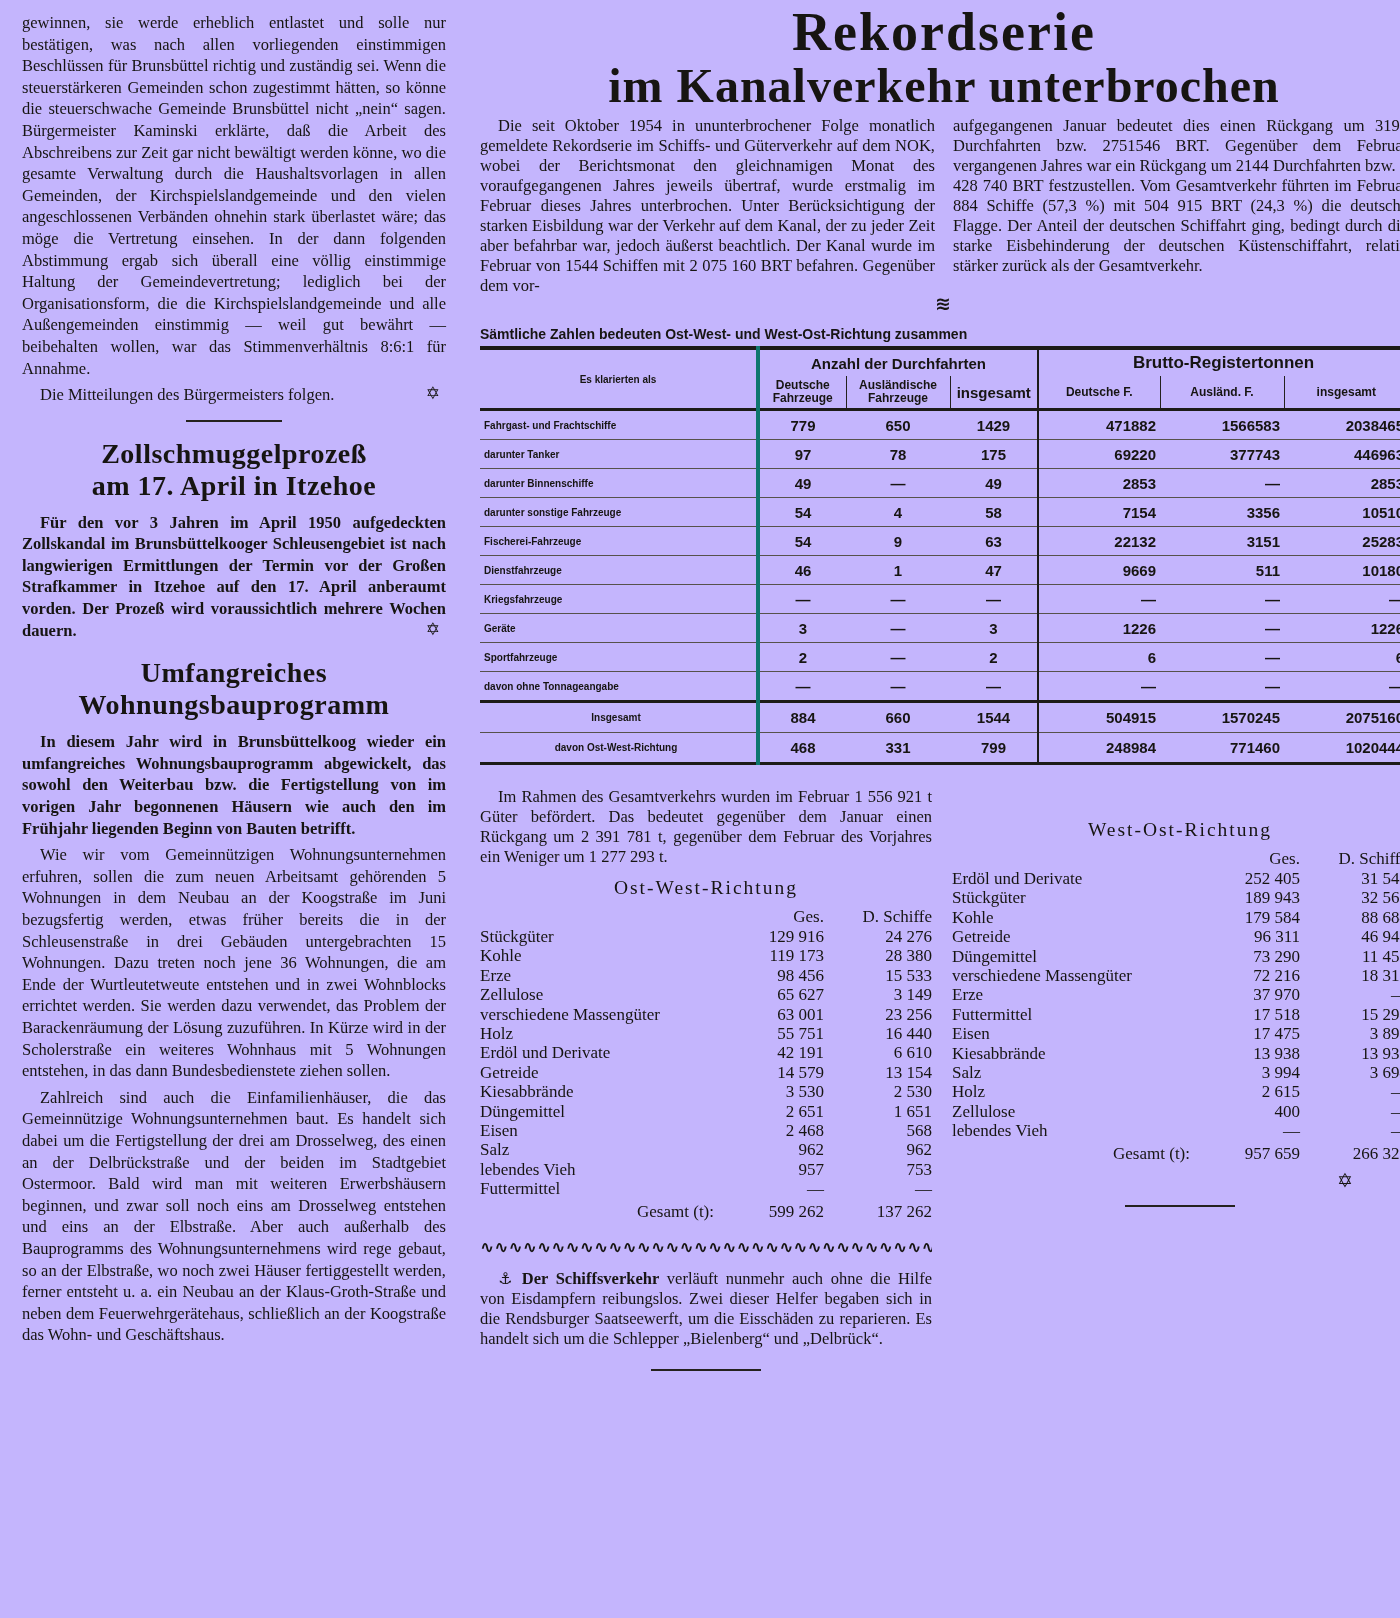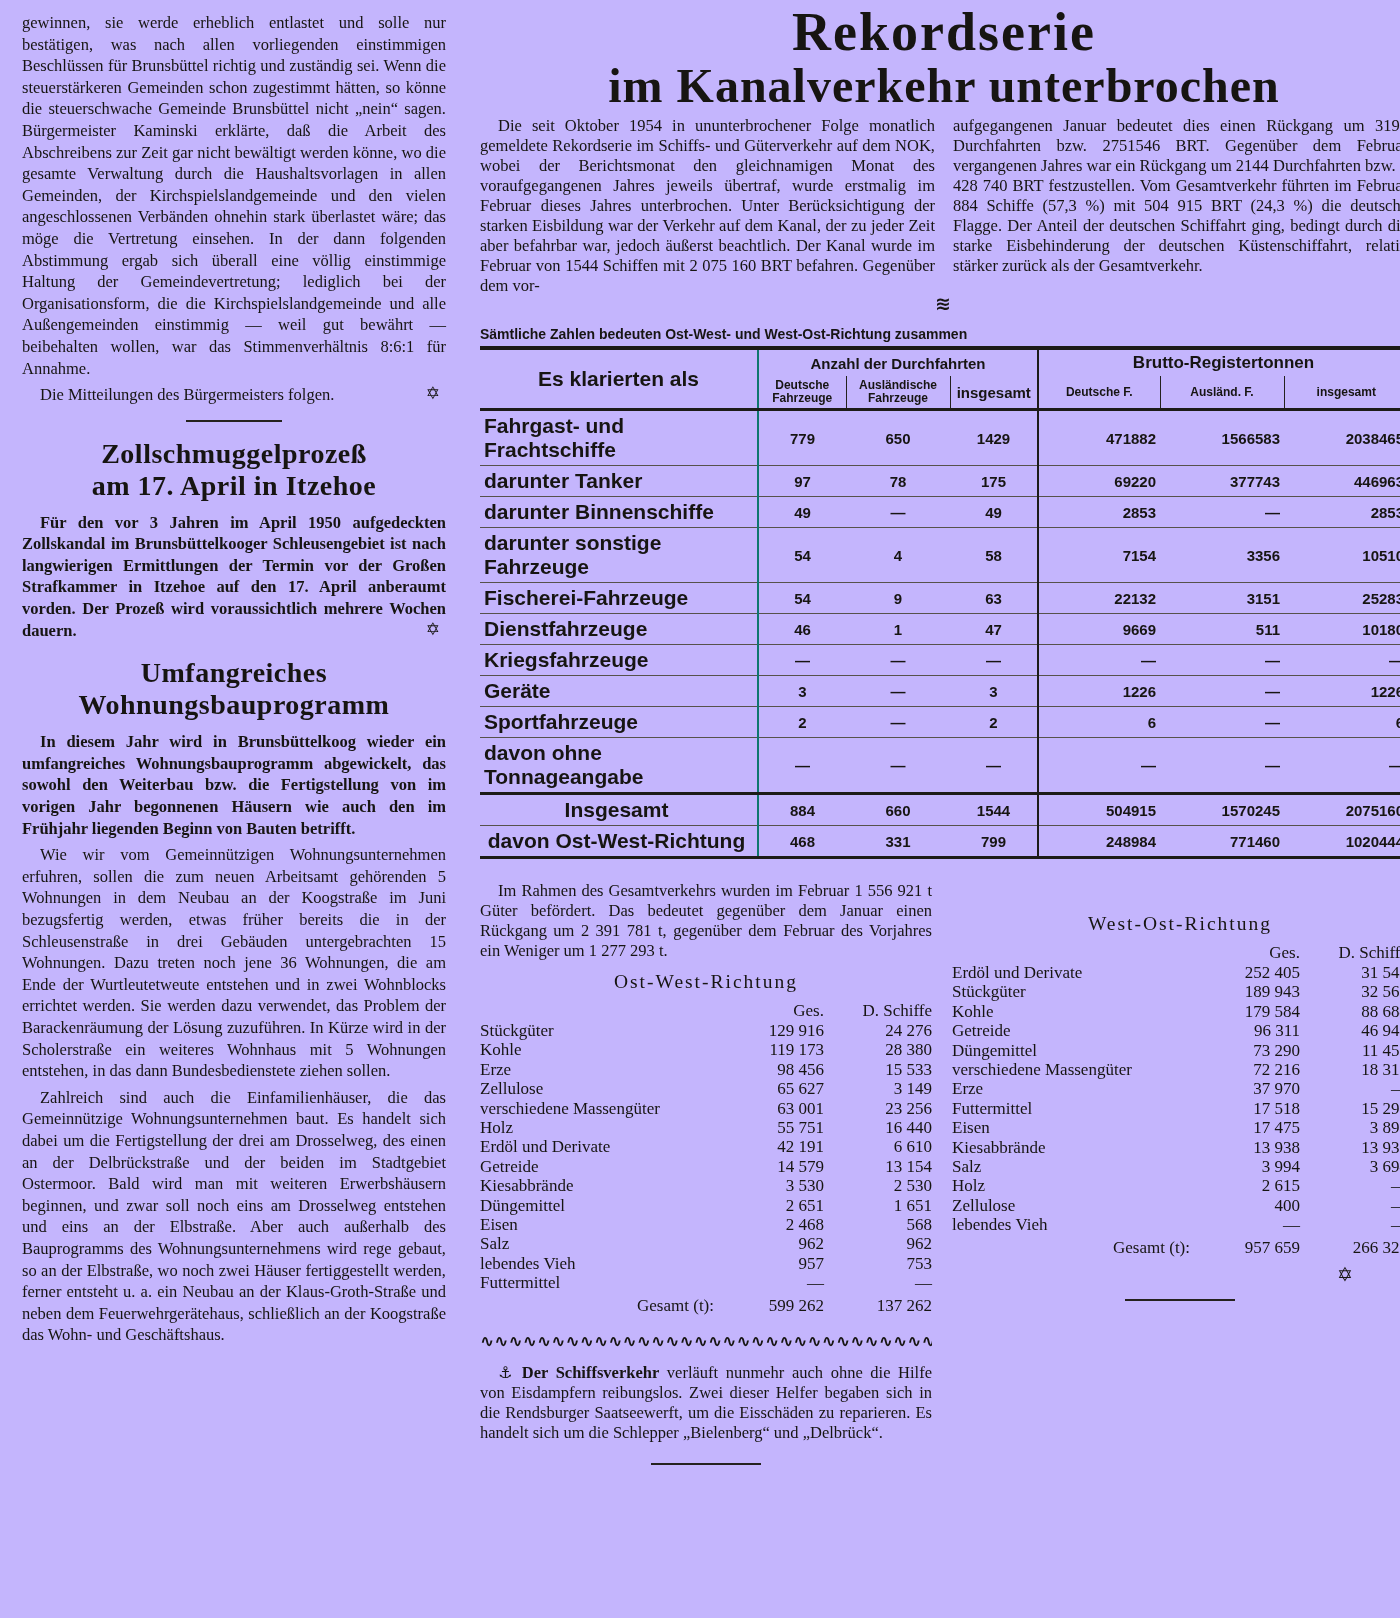--- a/index.html
+++ b/index.html
@@ -32,21 +32,21 @@
   table.main-table { width:928px; border-collapse:collapse; table-layout:fixed;
     font-family:"Liberation Sans", sans-serif; font-weight:bold;
     border-top:4px solid #1d1b18; border-bottom:3px solid #1d1b18; }
   .main-table th, .main-table td { padding:3px 4px; }
   .main-table thead { border-bottom:3px solid #1d1b18; }
   .main-table thead th { text-align:center; vertical-align:middle; }
   .th-corner { font-size:16px; }
   .th-group { font-size:17px; padding-top:5px; }
   .th-sub { font-size:12px; line-height:13px; padding-bottom:6px; }
   .bl { border-left:1.5px solid #25221e; }
-  .ca { border-right:2px solid #0f766e; text-align:left; padding-left:8px; font-size:21px; }
+  .ca { border-right:4px solid #0f766e; text-align:left; padding-left:8px; font-size:10px; }
   .c1,.c2,.c3 { text-align:center; font-size:15px; }
   .c3 { border-right:2px solid #1d1b18; }
   .c4,.c5,.c6 { text-align:right; padding-right:18px; font-size:15px; }
   tbody.rows tr { border-top:1.2px solid #57524b; }
   tbody.rows tr:first-of-type { border-top:none; }
   tbody.rows td { height:22px; }
   tbody.totals tr:first-of-type { border-top:3.5px solid #1d1b18; }
   tbody.totals tr + tr { border-top:1.2px solid #57524b; }
   tbody.totals td { height:23px; }
   tbody.totals td.ca { text-align:center; padding-left:0; }

